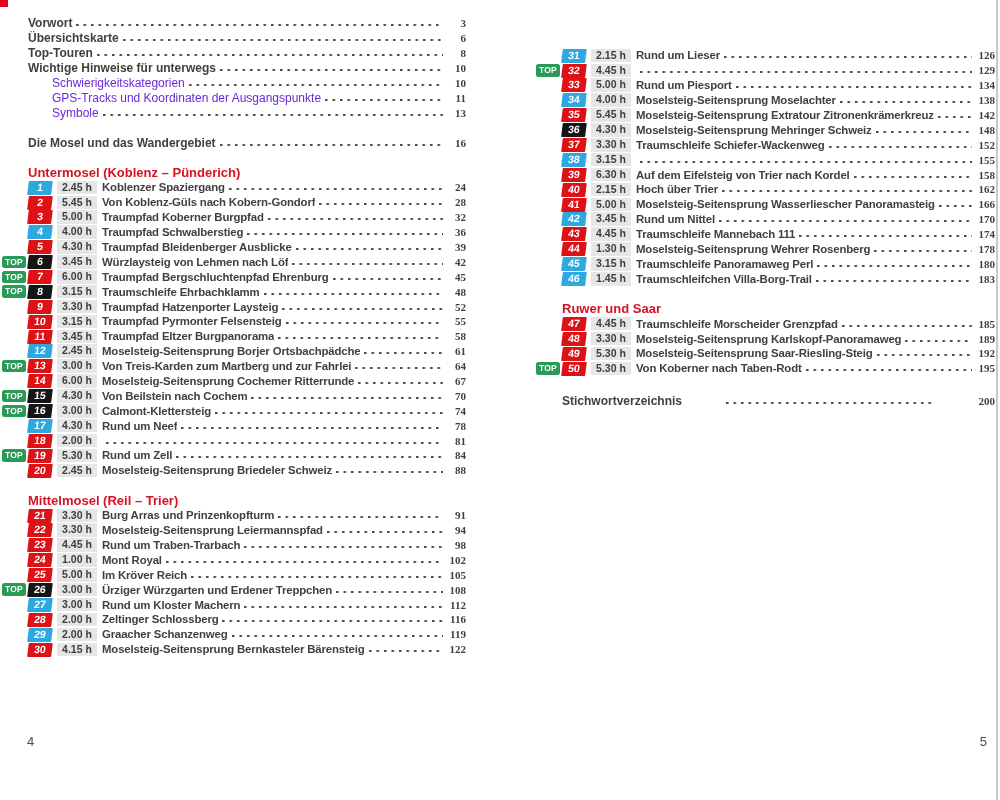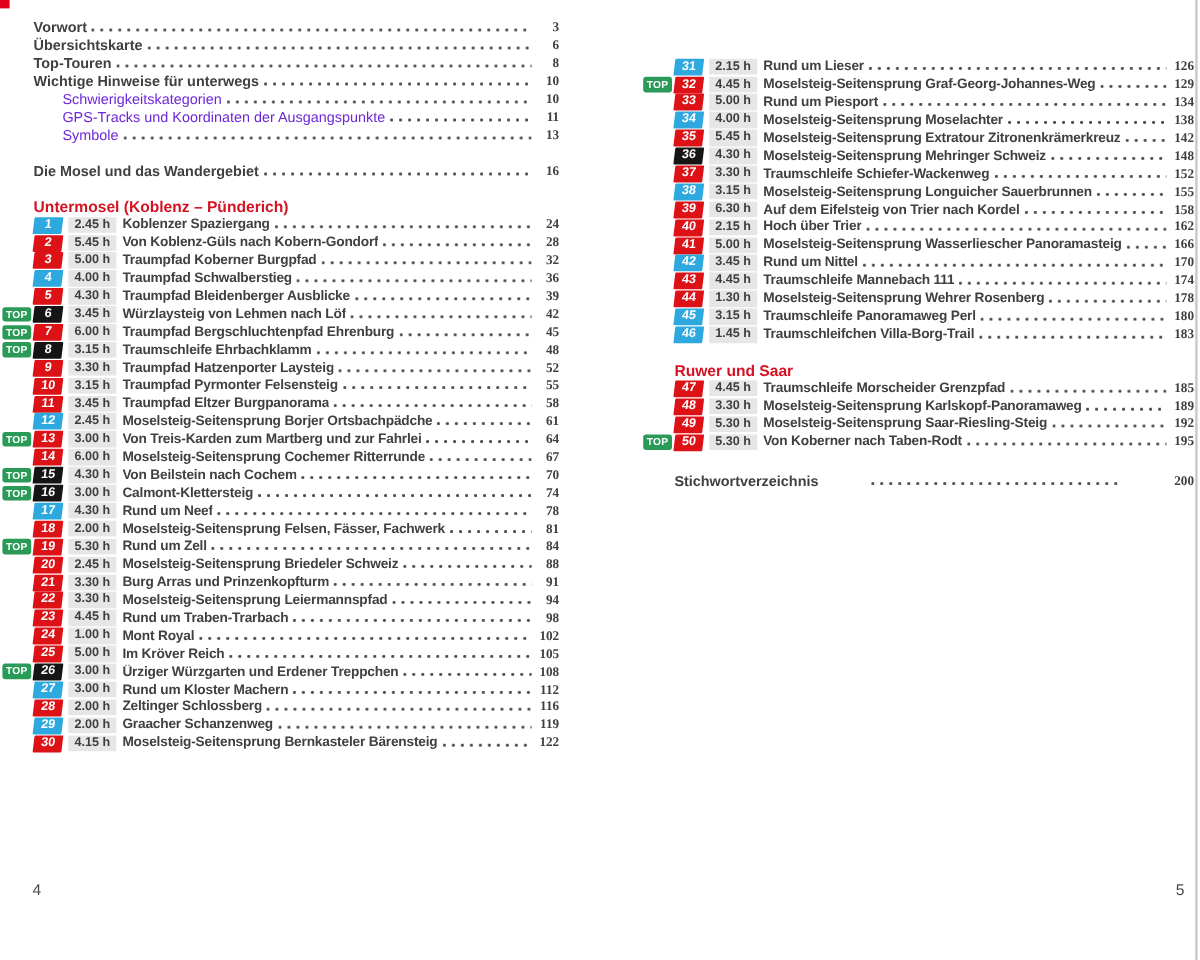--- a/index.html
+++ b/index.html
@@ -255,21 +255,20 @@
         <span class="num-badge" style="background: rgb(46, 169, 224);">17</span>
         <span class="timecell">4.30 h</span>
         <span class="tour-title">Rund um Neef</span>
         <span class="dots"></span>
         <span class="pagenum">78</span>
       </div>
       <div class="tour-row">
         <span class="topcell"></span>
         <span class="num-badge" style="background: rgb(221, 18, 23);">18</span>
         <span class="timecell">2.00 h</span>
-        <span class="tour-title">Moselsteig-Seitensprung Felsen, Fässer, Fachwerk</span>
         <span class="dots"></span>
         <span class="pagenum">81</span>
       </div>
       <div class="tour-row">
         <span class="topcell">
           <span class="top-badge">TOP</span>
         </span>
         <span class="num-badge" style="background: rgb(221, 18, 23);">19</span>
         <span class="timecell">5.30 h</span>
         <span class="tour-title">Rund um Zell</span>
@@ -277,20 +276,21 @@
         <span class="pagenum">84</span>
       </div>
       <div class="tour-row">
         <span class="topcell"></span>
         <span class="num-badge" style="background: rgb(221, 18, 23);">20</span>
         <span class="timecell">2.45 h</span>
         <span class="tour-title">Moselsteig-Seitensprung Briedeler Schweiz</span>
         <span class="dots"></span>
         <span class="pagenum">88</span>
       </div>
+      <div class="section-heading">Mittelmosel (Reil – Trier)</div>
       <div class="tour-row">
         <span class="topcell"></span>
         <span class="num-badge" style="background: rgb(221, 18, 23);">21</span>
         <span class="timecell">3.30 h</span>
         <span class="tour-title">Burg Arras und Prinzenkopfturm</span>
         <span class="dots"></span>
         <span class="pagenum">91</span>
       </div>
       <div class="tour-row">
         <span class="topcell"></span>
@@ -378,21 +378,20 @@
         <span class="tour-title">Rund um Lieser</span>
         <span class="dots"></span>
         <span class="pagenum">126</span>
       </div>
       <div class="tour-row">
         <span class="topcell">
           <span class="top-badge">TOP</span>
         </span>
         <span class="num-badge" style="background: rgb(221, 18, 23);">32</span>
         <span class="timecell">4.45 h</span>
-        <span class="tour-title">Moselsteig-Seitensprung Graf-Georg-Johannes-Weg</span>
         <span class="dots"></span>
         <span class="pagenum">129</span>
       </div>
       <div class="tour-row">
         <span class="topcell"></span>
         <span class="num-badge" style="background: rgb(221, 18, 23);">33</span>
         <span class="timecell">5.00 h</span>
         <span class="tour-title">Rund um Piesport</span>
         <span class="dots"></span>
         <span class="pagenum">134</span>
@@ -426,21 +425,20 @@
         <span class="num-badge" style="background: rgb(221, 18, 23);">37</span>
         <span class="timecell">3.30 h</span>
         <span class="tour-title">Traumschleife Schiefer-Wackenweg</span>
         <span class="dots"></span>
         <span class="pagenum">152</span>
       </div>
       <div class="tour-row">
         <span class="topcell"></span>
         <span class="num-badge" style="background: rgb(46, 169, 224);">38</span>
         <span class="timecell">3.15 h</span>
-        <span class="tour-title">Moselsteig-Seitensprung Longuicher Sauerbrunnen</span>
         <span class="dots"></span>
         <span class="pagenum">155</span>
       </div>
       <div class="tour-row">
         <span class="topcell"></span>
         <span class="num-badge" style="background: rgb(221, 18, 23);">39</span>
         <span class="timecell">6.30 h</span>
         <span class="tour-title">Auf dem Eifelsteig von Trier nach Kordel</span>
         <span class="dots"></span>
         <span class="pagenum">158</span>

